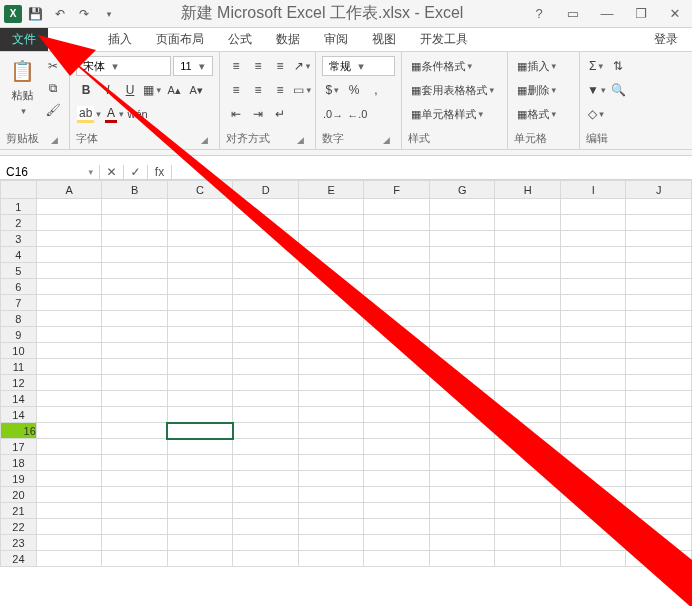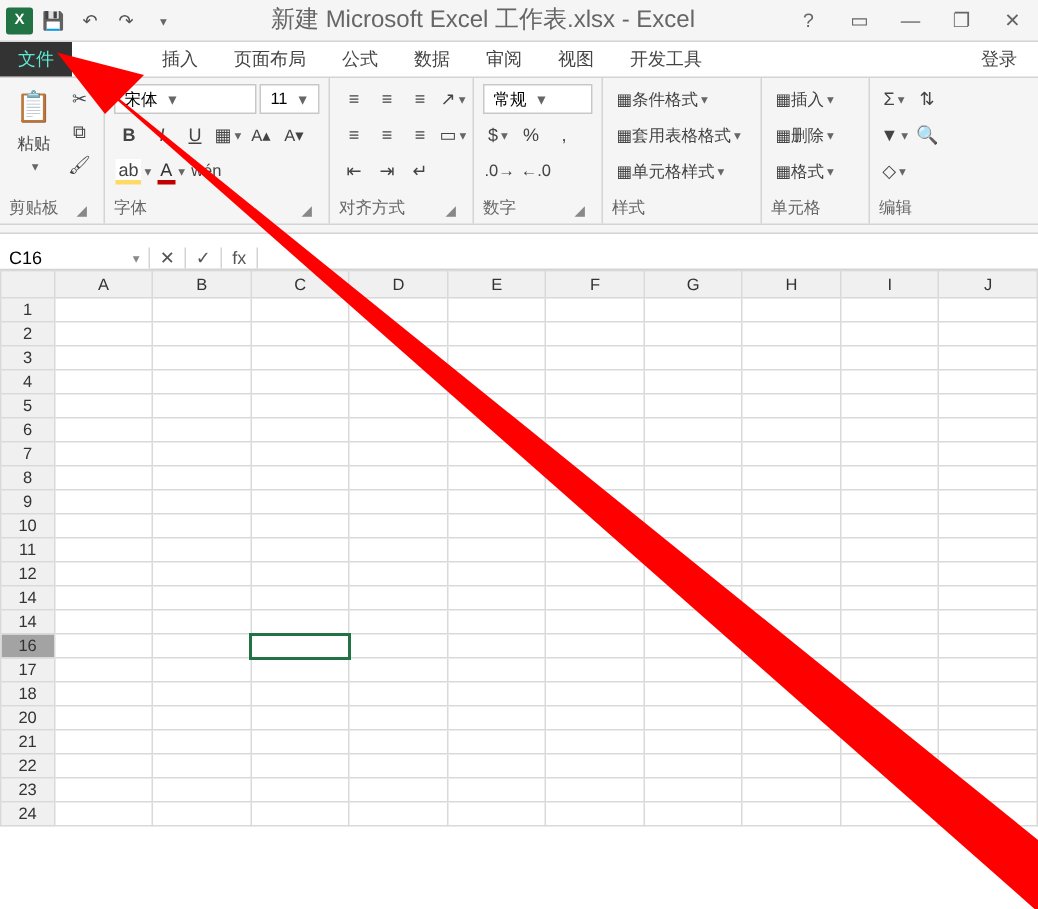--- a/index.html
+++ b/index.html
@@ -89,21 +89,21 @@
     color:#333;
     font-weight:normal;
     text-align:center;
     padding:0;
   }
   table.grid th { background:#f0f0f0; }
   .corner { width:36px; height:18px; background:#f0f0f0;}
   .colhdr { width:66px; height:18px;}
   .rowhdr { width:36px; height:16px; background:#f0f0f0;}
   .cell { width:66px; height:16px; background:#fff;}
-  tr.sel .rowhdr { background:#a3a3a3;}
+  tr.sel .rowhdr { background:#84cc16;text-align:right;}
   td.sel { outline:2px solid #217346; outline-offset:-1px;}
   
   .arrow-overlay { position:absolute; top:0; left:0; pointer-events:none; }
   
   .red { color:#c0504d;}
   .txt11 { font-size:11px; }
 </style>
 </head>
 <body>
 
@@ -537,20 +537,33 @@
           <td class="cell"></td>
           <td class="cell"></td>
           <td class="cell"></td>
           <td class="cell"></td>
           <td class="cell"></td>
           <td class="cell"></td>
           <td class="cell"></td>
           <td class="cell"></td>
         </tr>
         <tr>
+          <th class="rowhdr">19</th>
+          <td class="cell"></td>
+          <td class="cell"></td>
+          <td class="cell"></td>
+          <td class="cell"></td>
+          <td class="cell"></td>
+          <td class="cell"></td>
+          <td class="cell"></td>
+          <td class="cell"></td>
+          <td class="cell"></td>
+          <td class="cell"></td>
+        </tr>
+        <tr>
           <th class="rowhdr">20</th>
           <td class="cell"></td>
           <td class="cell"></td>
           <td class="cell"></td>
           <td class="cell"></td>
           <td class="cell"></td>
           <td class="cell"></td>
           <td class="cell"></td>
           <td class="cell"></td>
           <td class="cell"></td>

